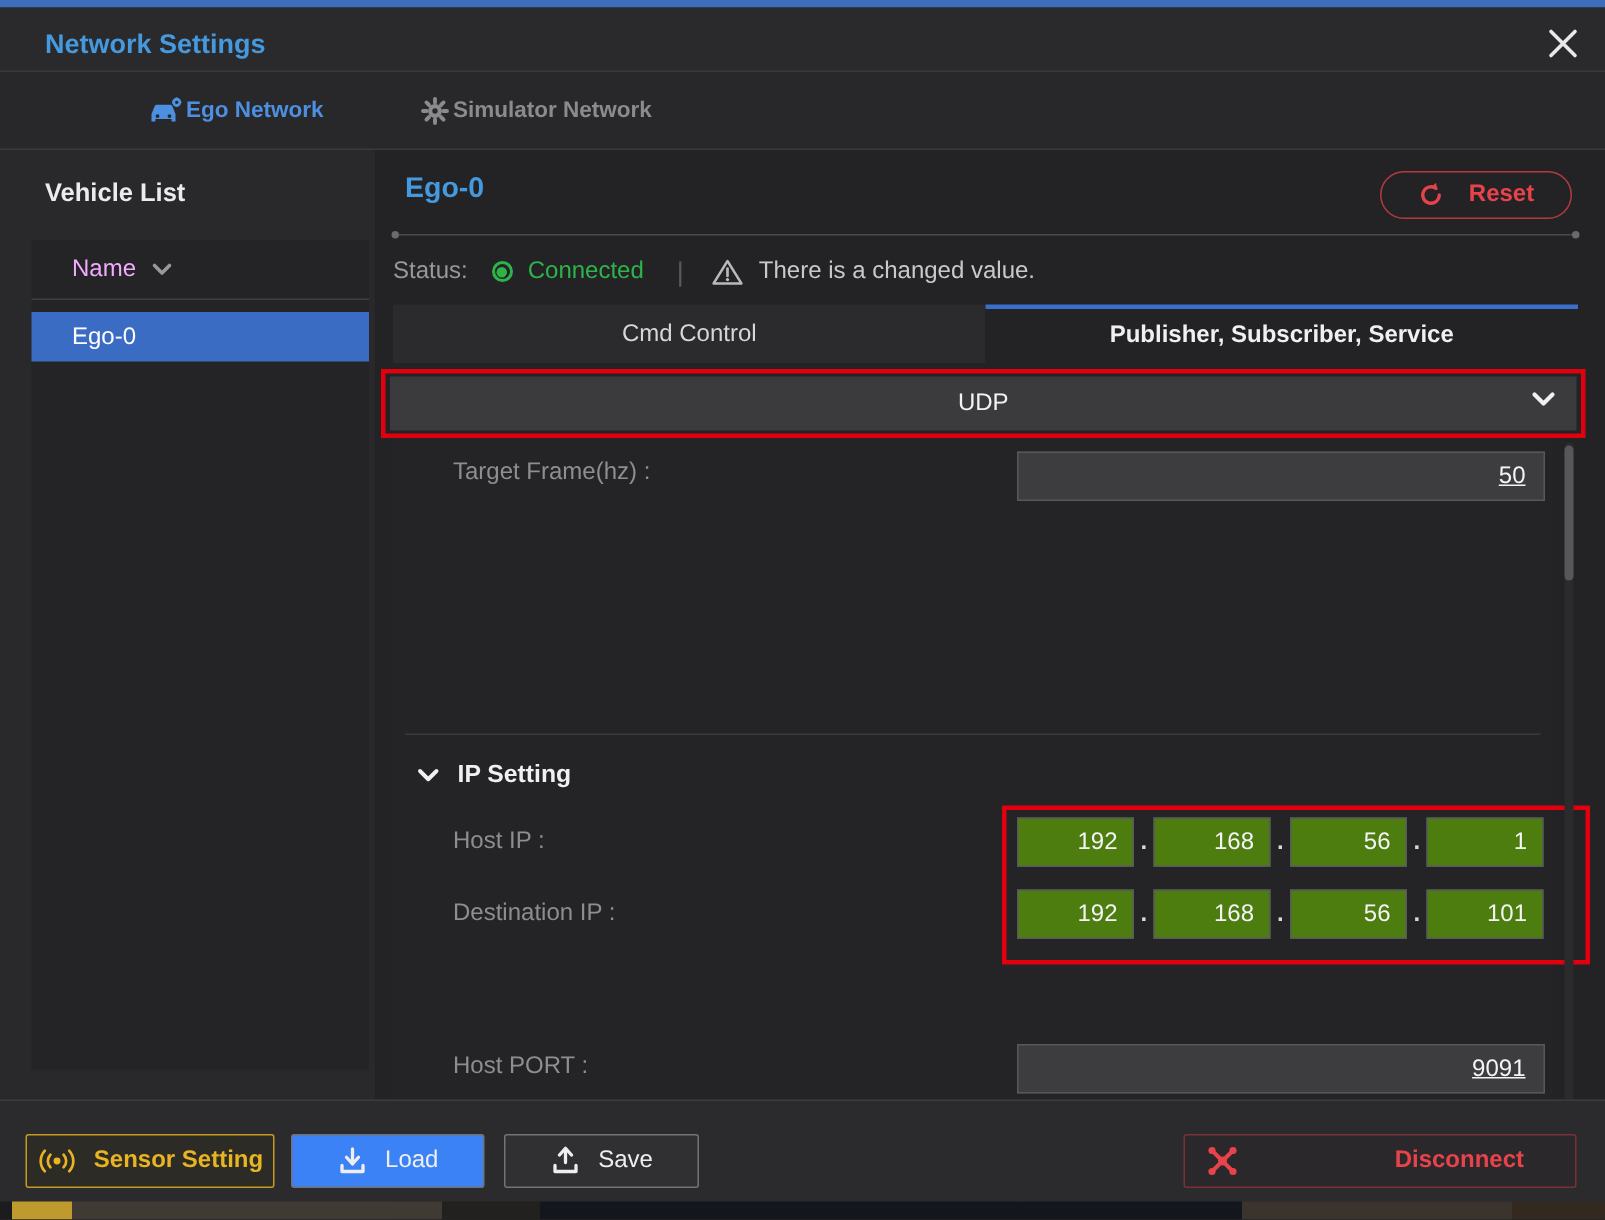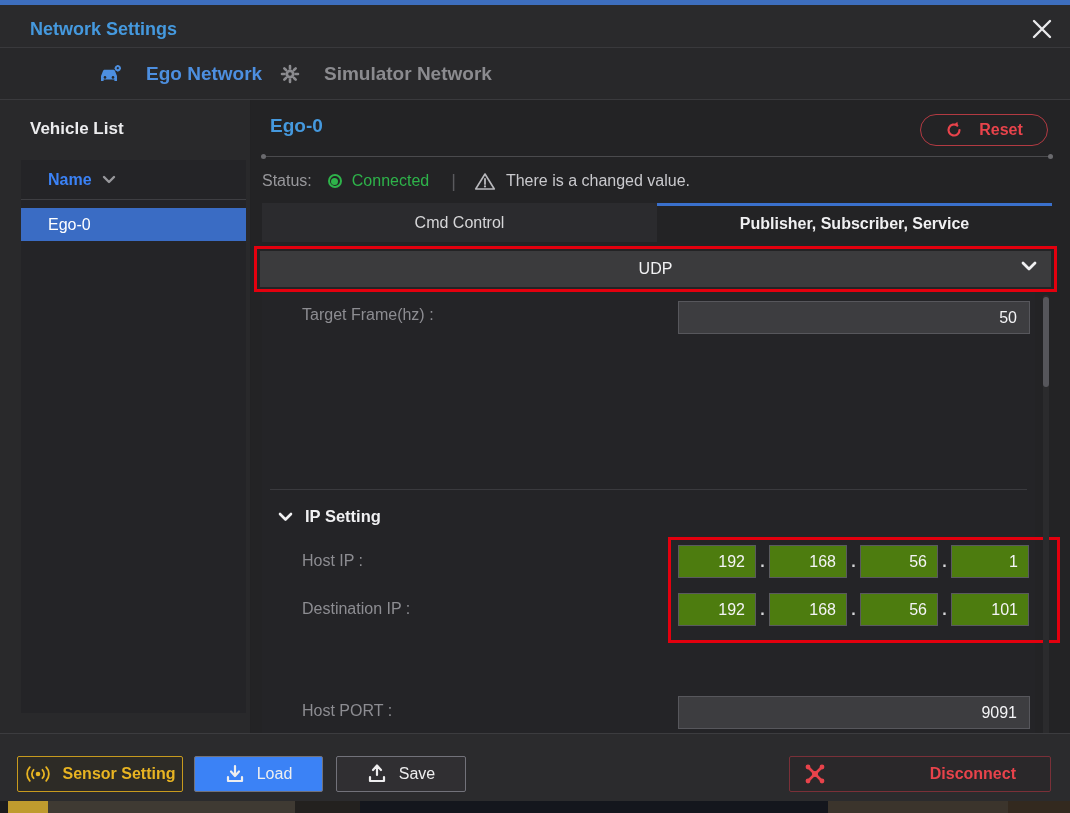--- a/index.html
+++ b/index.html
@@ -11,30 +11,30 @@
   }
   .abs { position:absolute; }
 
   
   #top-accent { left:0; top:0; width:1070px; height:5px; background:#3d6ebe; }
   #title-bar { left:0; top:5px; width:1070px; height:43px; background:#2a2a2c; border-bottom:1px solid #39393c; }
   #window-title { left:30px; top:14px; font-size:18px; font-weight:700; color:#4599de; }
   #close-btn { right:12px; top:10px; width:32px; height:28px; display:flex; align-items:center; justify-content:center; cursor:pointer; }
 
   #tab-bar { left:0; top:48px; width:1070px; height:52px; background:#28282a; border-bottom:1px solid #3a3a3d; }
-  .main-tab { position:absolute; top:0; height:51px; display:flex; align-items:center; gap:24px; font-size:19px; font-weight:700; cursor:pointer; }
+  .main-tab { position:absolute; top:0; height:51px; display:flex; align-items:center; gap:2px; font-size:15px; font-weight:700; cursor:pointer; }
   #tab-ego { left:98px; color:#4d8fe0; }
   #tab-sim { left:280px; color:#8b8b8f; }
   #tab-ego-underline { left:8px; top:96px; width:242px; height:4px; background:#3a70cc; }
 
   
   #sidebar { left:0; top:100px; width:251px; height:633px; background:#29292b; border-right:1px solid #222224; }
   #vehicle-list-title { left:30px; top:19px; font-size:17px; font-weight:700; color:#ececee; }
   #vehicle-panel { left:21px; top:60px; width:225px; height:553px; background:#242427; }
-  #vehicle-col-header { left:0; top:0; width:225px; height:40px; display:flex; align-items:center; gap:10px; padding-left:27px; color:#3b82f6; font-size:16px; font-weight:700; border-bottom:1px solid #3e3e42; cursor:pointer; }
+  #vehicle-col-header { left:0; top:0; width:225px; height:40px; display:flex; align-items:center; gap:10px; padding-left:27px; color:#f0abfc; font-size:16px; font-weight:400; border-bottom:1px solid #3e3e42; cursor:pointer; }
   #vehicle-row { left:0; top:48px; width:225px; height:33px; background:#3a6cc4; color:#ffffff; font-size:16px; display:flex; align-items:center; padding-left:27px; cursor:pointer; }
 
   
   #content { left:251px; top:100px; width:819px; height:633px; background:#232325; }
   #ego-title { left:19px; top:15px; font-size:19px; font-weight:700; color:#4599de; }
   #reset-btn { left:669px; top:14px; width:128px; height:32px; border:1px solid #b23a42; border-radius:16px; display:flex; align-items:center; justify-content:center; gap:16px; color:#e8434b; font-size:16px; font-weight:700; cursor:pointer; background:transparent; }
   #divider1 { left:12px; top:56px; width:788px; height:1px; background:#4a4a4d; }
   #divider1:before, #divider1:after { content:""; position:absolute; top:-2px; width:5px; height:5px; border-radius:50%; background:#6a6a6e; }
   #divider1:before { left:-2px; } #divider1:after { right:-2px; }
 
@@ -53,21 +53,21 @@
   #subtab-pub { background:#232325; color:#f0f0f2; border-top:3px solid #3a70cc; font-weight:700; }
 
   
   #proto-annotation { left:3px; top:146px; width:803px; height:46px; border:3px solid #e3000e; pointer-events:none; }
   #proto-select { left:9px; top:151px; width:791px; height:36px; background:#3b3b3d; display:flex; align-items:center; justify-content:center; color:#f2f2f4; font-size:16px; cursor:pointer; }
   #proto-chevron { position:absolute; right:14px; top:10px; }
 
   
   #scroll-panel { left:11px; top:192px; width:773px; height:523px; background:#242427; }
   .field-label { position:absolute; left:40px; color:#8d8d92; font-size:16px; }
-  .field-input { position:absolute; left:416px; width:352px; height:33px; background:#3d3d40; border:1px solid #57575c; color:#f4f4f6; font-size:16px; display:flex; align-items:center; justify-content:flex-end; padding-right:12px; cursor:text; }
+  .field-input { position:absolute; left:416px; width:352px; height:33px; background:#3d3d40; border:1px solid #57575c; color:#f4f4f6; font-size:16px; display:flex; align-items:center; justify-content:flex-end; padding-right:12px; cursor:text;text-decoration:underline; }
   .h-divider { position:absolute; left:8px; width:757px; height:1px; background:#3a3a3e; }
   .section-header { position:absolute; left:16px; display:flex; align-items:center; gap:12px; font-size:16.5px; font-weight:700; color:#f0f0f2; }
   .section-tag { color:#3dbcae; font-weight:400; font-size:15.5px; }
   .octet-row { position:absolute; left:416px; display:flex; align-items:center; }
   .octet { width:78px; height:33px; background:#4d7c0f; border:1px solid #5a5a5e; color:#f4f4f6; font-size:16px; display:flex; align-items:center; justify-content:flex-end; padding-right:10px; cursor:text; }
   .octet-dot { width:13px; text-align:center; color:#d8d8da; font-size:16px; font-weight:700; }
   #ip-annotation { left:406px; top:245px; width:392px; height:106px; border:3px solid #e3000e; pointer-events:none; }
 
   
   #scrollbar-track { left:792px; top:195px; width:6px; height:517px; background:#2b2b2d; border-radius:3px; }

